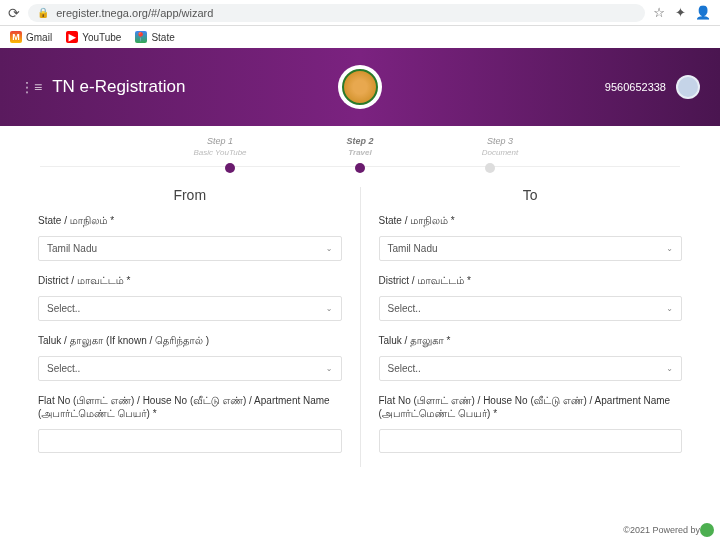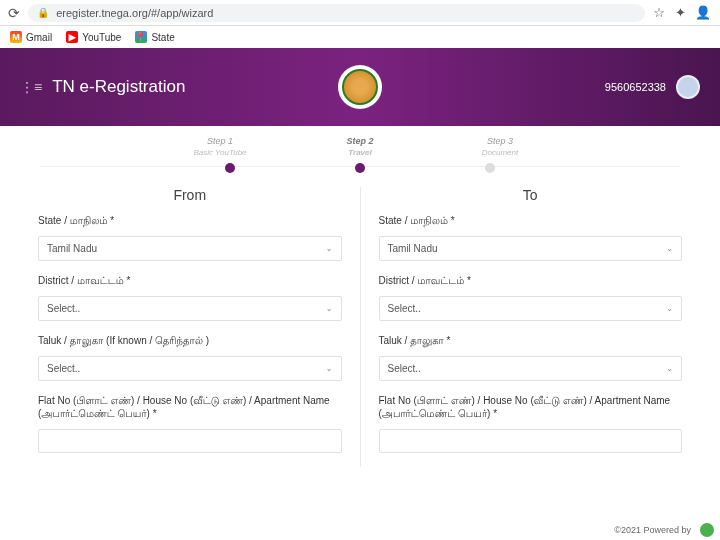--- a/index.html
+++ b/index.html
@@ -32,21 +32,21 @@
 .dot.inactive { background: #ddd; }
 .form-area { display: flex; padding: 6px 20px; gap: 0; }
 .col { flex: 1; padding: 0 18px; }
 .divider { width: 1px; background: #e8e8e8; }
 .col-title { text-align: center; font-size: 14px; color: #444; margin-bottom: 12px; font-weight: 400; }
 .field { margin-bottom: 14px; }
 .label { font-size: 10px; color: #333; margin-bottom: 8px; display: block; }
 .select { width: 100%; border: 1px solid #e0e0e0; border-radius: 2px; padding: 6px 8px; font-size: 10px; color: #555; background: #fff; display: flex; justify-content: space-between; align-items: center; cursor: pointer; }
 .chev { color: #888; font-size: 8px; }
 .input { width: 100%; border: 1px solid #e0e0e0; border-radius: 2px; padding: 6px 8px; font-size: 10px; color: #555; background: #fff; height: 24px; }
-.footer { position: fixed; bottom: 0; right: 0; font-size: 9px; color: #666; padding: 3px 6px; background: #fff; display: flex; align-items: center; gap: 9px; }
+.footer { position: fixed; bottom: 0; right: 0; font-size: 9px; color: #666; padding: 3px 6px; background: #fff; display: flex; align-items: center; gap: 0; }
 .footer-ico { width: 14px; height: 14px; background: #4caf50; border-radius: 50%; }
 </style>
 </head>
 <body>
 
 <div class="browser-bar">
   <span class="refresh">⟳</span>
   <div class="url-bar">
     <span class="lock">🔒</span>
     <span>eregister.tnega.org/#/app/wizard</span>

